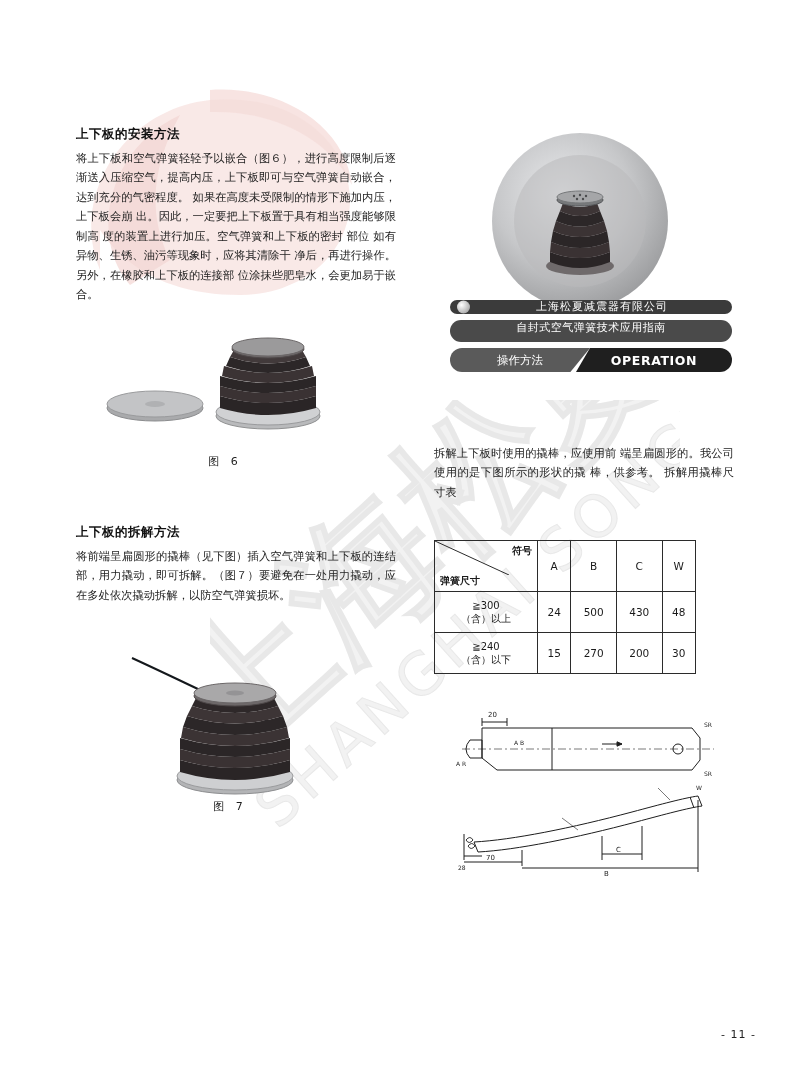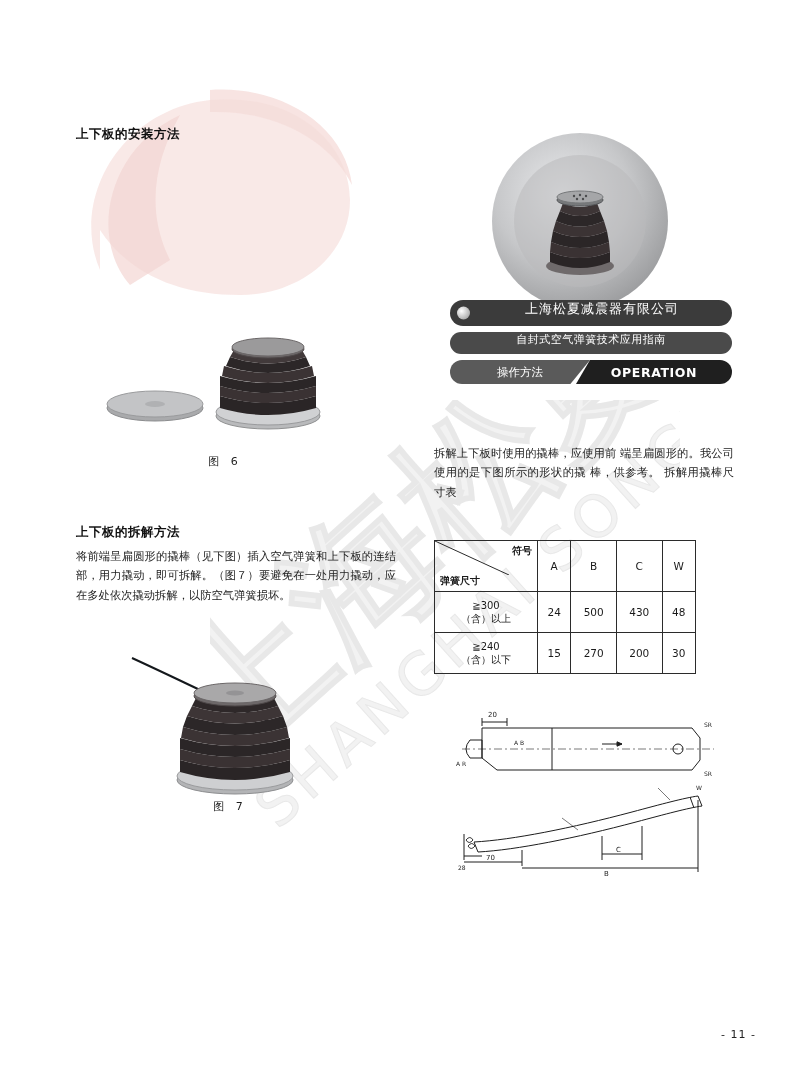--- a/index.html
+++ b/index.html
@@ -36,23 +36,23 @@
   }
 
   
   .photo-1{position:absolute;left:100px;top:330px;width:250px;height:100px;}
   .photo-2{position:absolute;left:120px;top:650px;width:230px;height:145px;}
   .photo-top{position:absolute;left:480px;top:126px;width:200px;height:190px;}
 
   
   .bars{position:absolute;left:450px;top:300px;width:282px;}
   .bar-company{
-    height:26px;border-radius:13px;background:#3b3b3b;color:#fff;
-    display:flex;align-items:flex-start;justify-content:center;
-    font-size:13px;letter-spacing:1px;margin-bottom:6px;
+    height:14px;border-radius:13px;background:#3b3b3b;color:#fff;
+    display:flex;align-items:flex-end;justify-content:center;
+    font-size:11px;letter-spacing:1px;margin-bottom:6px;
     padding-left:22px;position:relative;
   }
   .bar-company .dot{
     position:absolute;left:7px;top:50%;transform:translateY(-50%);
     width:13px;height:13px;border-radius:50%;
     background:radial-gradient(circle at 35% 35%,#fff,#bdbdbd 60%,#8a8a8a);
   }
   .bar-sub{
     height:22px;border-radius:11px;background:#4a4a4a;color:#fff;
     display:flex;align-items:flex-start;justify-content:center;
@@ -112,20 +112,21 @@
 
   <svg class="watermark" viewBox="0 0 470 560">
     <g transform="rotate(-42 235 280)" fill="#e6e6e6" stroke="#d2d2d2" stroke-width="1">
       <text x="20" y="200" font-size="150" font-family="DejaVu Sans, sans-serif" font-weight="bold">上海松夏</text>
       <text x="10" y="280" font-size="58" font-family="DejaVu Sans, sans-serif" letter-spacing="6">SHANGHAI SONGXIA</text>
     </g>
   </svg>
 
   <div class="col-left">
     <h3 class="heading">上下板的安装方法</h3>
+    <p class="body">将上下板和空气弹簧轻轻予以嵌合（图６），进行高度限制后逐渐送入压缩空气，提高内压，上下板即可与空气弹簧自动嵌合，达到充分的气密程度。 如果在高度未受限制的情形下施加内压，上下板会崩 出。因此，一定要把上下板置于具有相当强度能够限 制高 度的装置上进行加压。空气弹簧和上下板的密封 部位 如有异物、生锈、油污等现象时，应将其清除干 净后，再进行操作。另外，在橡胶和上下板的连接部 位涂抹些肥皂水，会更加易于嵌合。</p>
   </div>
 
   <svg class="photo-1" viewBox="0 0 250 100">
     <ellipse cx="55" cy="78" rx="48" ry="13" fill="#a9aaac" stroke="#8b8c8e"></ellipse>
     <ellipse cx="55" cy="74" rx="48" ry="13" fill="#c3c4c6" stroke="#9a9b9d"></ellipse>
     <ellipse cx="55" cy="74" rx="10" ry="3" fill="#b0b1b3"></ellipse>
     <g>
       <ellipse cx="168" cy="86" rx="52" ry="13" fill="#b9babc" stroke="#909192"></ellipse>
       <ellipse cx="168" cy="82" rx="52" ry="13" fill="#d0d1d3" stroke="#9a9b9d"></ellipse>
       <path d="M120,78 Q168,92 216,78 L216,66 Q168,80 120,66 Z" fill="#2a2526"></path>

